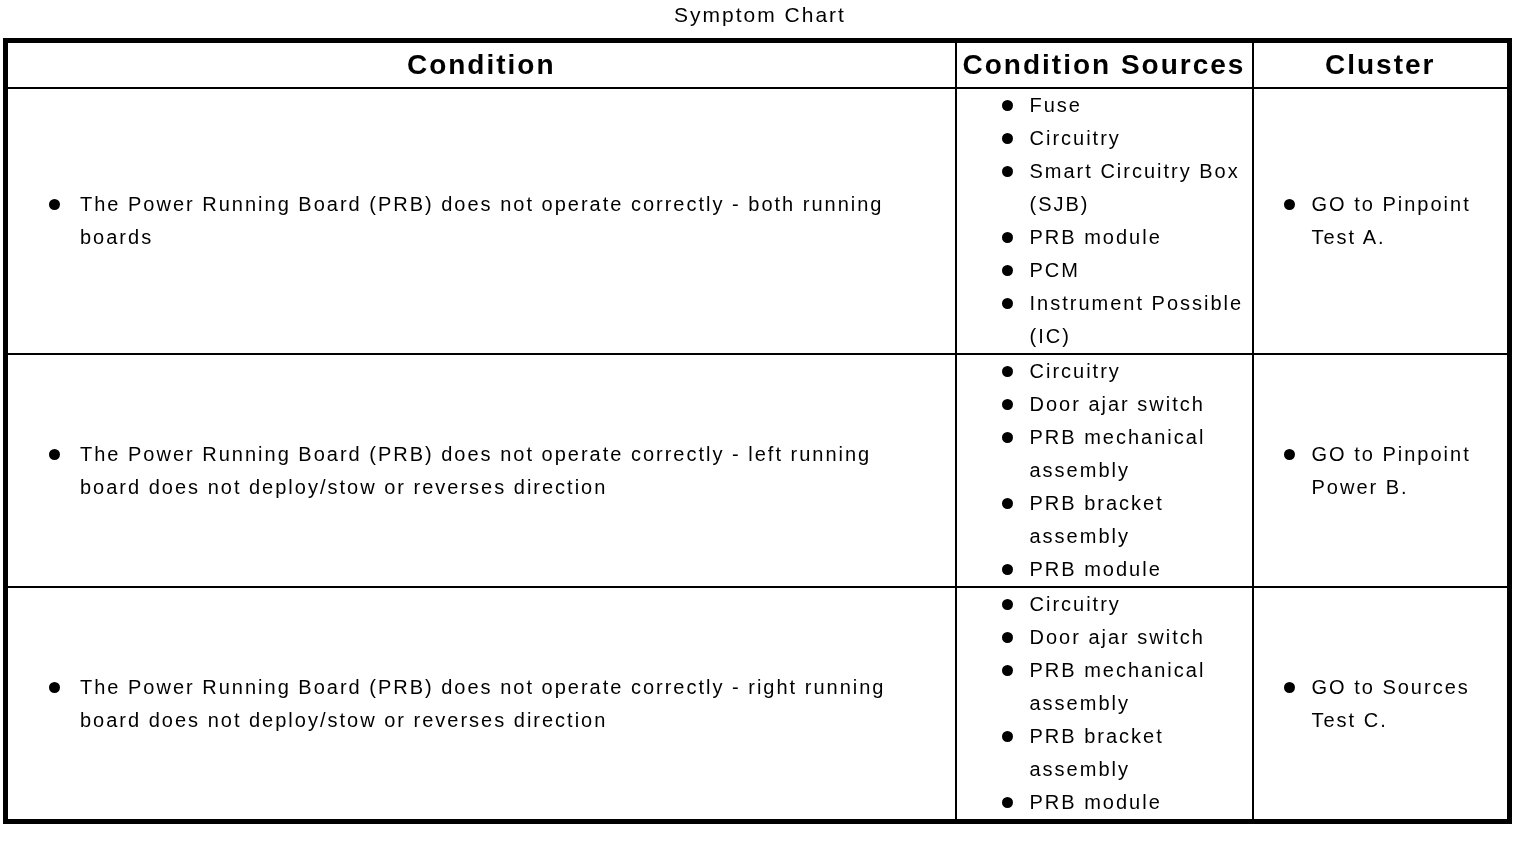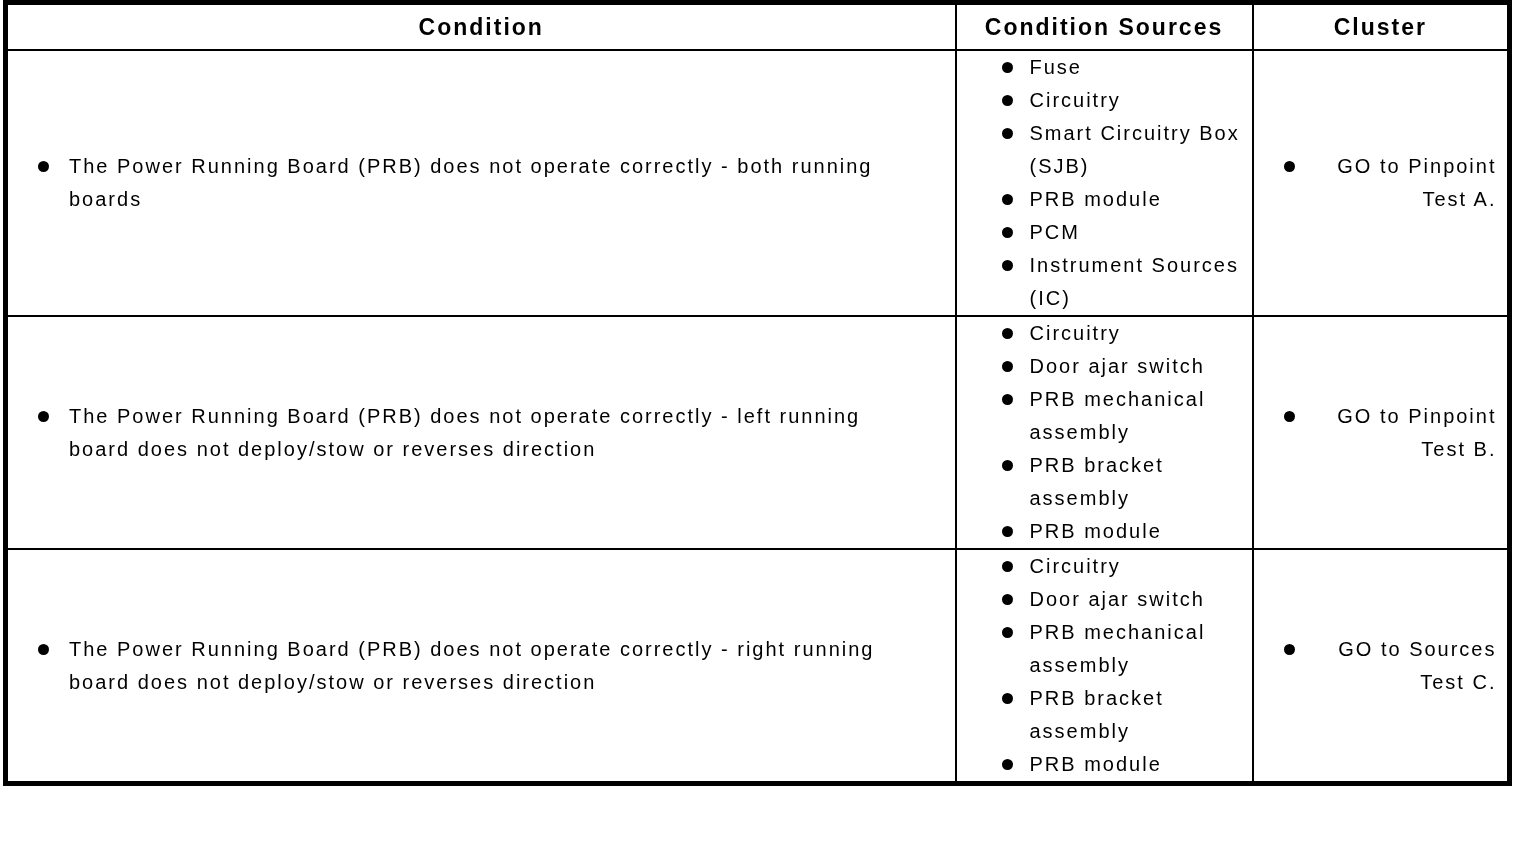--- a/index.html
+++ b/index.html
@@ -33,21 +33,21 @@
   }
   table.symptom-table th,
   table.symptom-table td {
     border: 2px solid #000000;
     padding: 0;
   }
   col.c1 { width: 950px; }
   col.c2 { width: 297px; }
   col.c3 { width: 257px; }
   th {
-    font-size: 23px;
+    font-size: 28px;
     font-weight: bold;
     letter-spacing: 2px;
     height: 44px;
     text-align: center;
     vertical-align: middle;
     white-space: nowrap;
   }
   td {
     vertical-align: middle;
     padding-top: 5px;
@@ -65,35 +65,36 @@
     height: 11px;
     border-radius: 50%;
     background: #000000;
     margin-top: 11px;
   }
   .txt {
     font-size: 20px;
     line-height: 33px;
     letter-spacing: 2px;
   }
-  .cond-cell .li { padding-left: 30px; }
+  .cond-cell .li { padding-left: 41px; }
   .cond-cell .bullet { margin-right: 20px; }
   .cond-cell .txt { width: 830px; }
   .src-cell .li { padding-left: 45px; justify-content: flex-end; }
   .src-cell .bullet { margin-right: 17px; }
   .src-cell .txt { width: 225px; }
   .act-cell .li { padding-left: 30px; }
   .act-cell .bullet { margin-right: 17px; }
-  .act-cell .txt { width: 185px; text-align: right; }
+  .act-cell .txt { width: 185px; }
 </style>
 </head>
 <body>
 
 <div class="page">
 
+  <div class="title">Symptom Chart</div>
 
   <table class="symptom-table">
     <colgroup>
         <col class="c1">
         <col class="c2">
         <col class="c3">
       </colgroup>
     <thead>
       <tr>
         <th>Condition</th>
@@ -126,21 +127,21 @@
           <div class="li">
             <span class="bullet"></span>
             <span class="txt">PRB module</span>
           </div>
           <div class="li">
             <span class="bullet"></span>
             <span class="txt">PCM</span>
           </div>
           <div class="li">
             <span class="bullet"></span>
-            <span class="txt">Instrument Sources (IC)</span>
+            <span class="txt">Instrument Possible (IC)</span>
           </div>
         </td>
         <td class="act-cell">
           <div class="li">
             <span class="bullet"></span>
             <span class="txt">GO to Pinpoint Test A.</span>
           </div>
         </td>
       </tr>
 
@@ -169,21 +170,21 @@
             <span class="txt">PRB bracket assembly</span>
           </div>
           <div class="li">
             <span class="bullet"></span>
             <span class="txt">PRB module</span>
           </div>
         </td>
         <td class="act-cell">
           <div class="li">
             <span class="bullet"></span>
-            <span class="txt">GO to Pinpoint Test B.</span>
+            <span class="txt">GO to Pinpoint Power B.</span>
           </div>
         </td>
       </tr>
 
       <tr class="row-3">
         <td class="cond-cell">
           <div class="li">
             <span class="bullet"></span>
             <span class="txt">The Power Running Board (PRB) does not operate correctly - right running board does not deploy/stow or reverses direction</span>
           </div>

